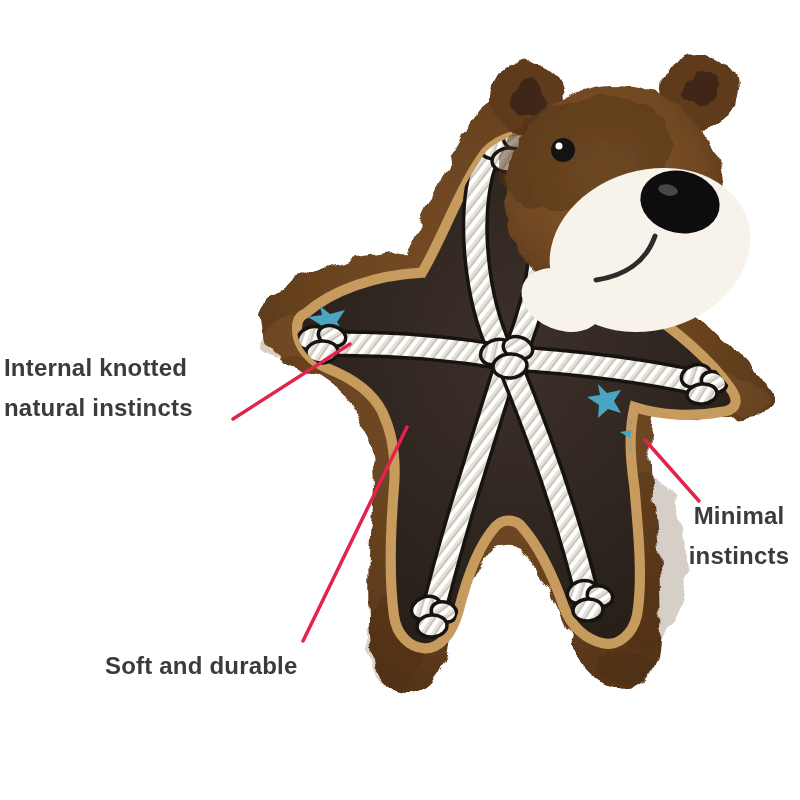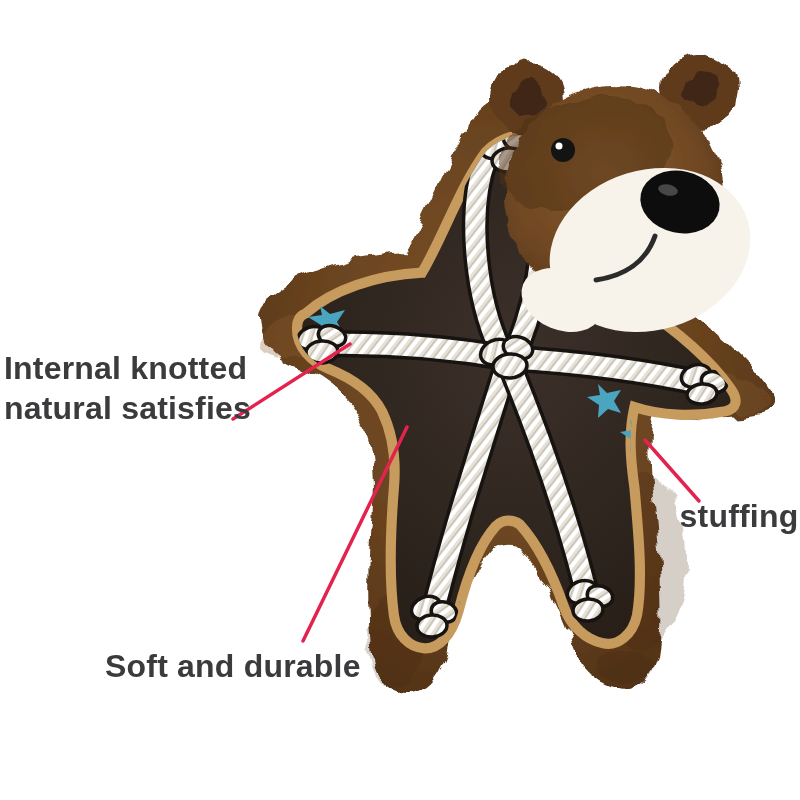--- a/index.html
+++ b/index.html
@@ -10,21 +10,21 @@
   *{box-sizing:border-box;}
   html,body{margin:0;padding:0;background:var(--bg);}
   .stage{
     position:relative;width:800px;height:800px;margin:0 auto;
     background:var(--bg);overflow:hidden;
     font-family:"Liberation Sans",sans-serif;
   }
   .stage svg{position:absolute;left:0;top:0;}
   .callout{
     position:absolute;font-weight:700;color:var(--text-color);
-    font-size:32px;line-height:40px;letter-spacing:.2px;white-space:nowrap;
+    font-size:24px;line-height:40px;letter-spacing:.2px;white-space:nowrap;
   }
   .callout-rope{left:4px;top:348px;}
   .callout-soft{left:105px;top:646px;}
   .callout-stuffing{left:678px;top:496px;width:122px;text-align:center;}
   .callout-lines line{
     stroke:var(--callout-color);stroke-width:3.5;stroke-linecap:round;
   }
 </style>
 </head>
 <body>
@@ -177,24 +177,25 @@
 
     <g class="callout-lines">
       <line x1="233" y1="419" x2="350" y2="344"></line>
       <line x1="303" y1="641" x2="407" y2="427"></line>
       <line x1="699" y1="501" x2="645" y2="440"></line>
     </g>
   </svg>
 
   <div class="callout callout-rope">
     <div>Internal knotted</div>
-    <div>natural satisfies</div>
+    <div>natural instincts</div>
   </div>
 
   <div class="callout callout-stuffing">
-    <div>stuffing</div>
+    <div>Minimal</div>
+    <div>instincts</div>
   </div>
 
   <div class="callout callout-soft">
     <div>Soft and durable</div>
   </div>
 
 </div>
 
 </body></html>

